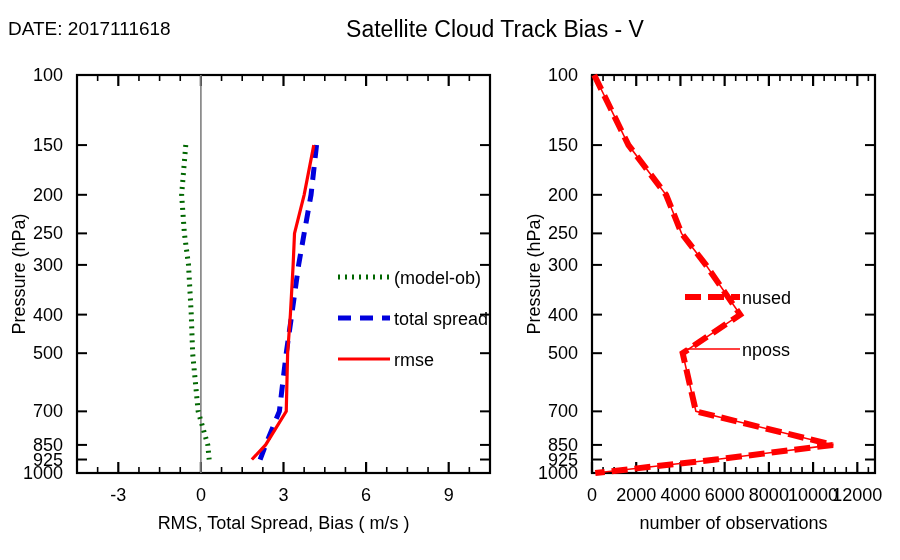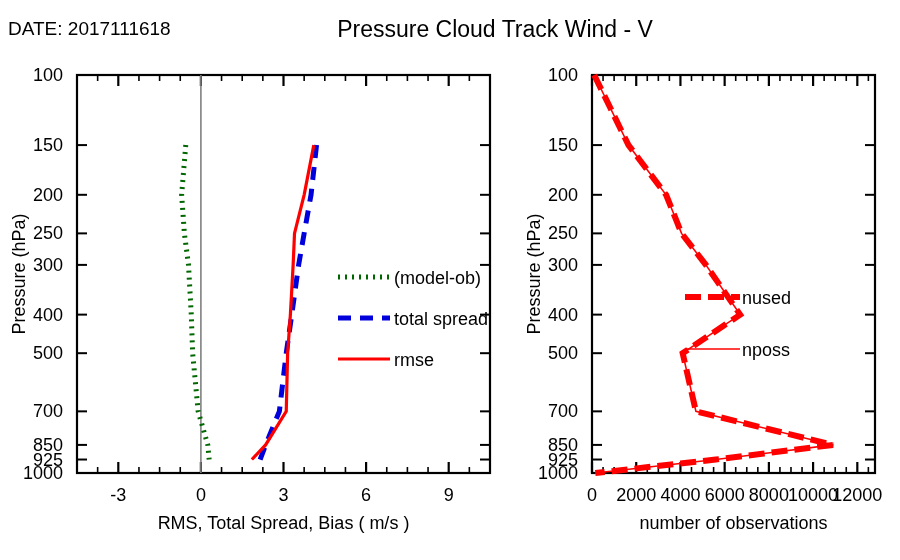--- a/index.html
+++ b/index.html
@@ -59,21 +59,21 @@
   .legend-label {
     font-size: 18px;
   }
 </style>
 </head>
 <body>
 
 <div id="root">
 
   <div class="date-label">DATE: 2017111618</div>
-  <div class="main-title"><span class="title-shift">Pressure Cloud Track Wind - V</span></div>
+  <div class="main-title"><span class="title-shift">Satellite Cloud Track Bias - V</span></div>
 
   <svg class="plot" width="900" height="560">
     <g id="left-panel-group">
         <rect x="77" y="75" width="413" height="398" fill="none" stroke="#000" stroke-width="2.2"></rect>
         <line x1="77" y1="75" x2="87" y2="75" stroke="#000" stroke-width="2"></line>
         <line x1="480" y1="75" x2="490" y2="75" stroke="#000" stroke-width="2"></line>
         <text x="63" y="81" text-anchor="end" class="tick-label">100</text>
         <line x1="77" y1="145.08432110416106" x2="87" y2="145.08432110416106" stroke="#000" stroke-width="2"></line>
         <line x1="480" y1="145.08432110416106" x2="490" y2="145.08432110416106" stroke="#000" stroke-width="2"></line>
         <text x="63" y="151.08432110416106" text-anchor="end" class="tick-label">150</text>

